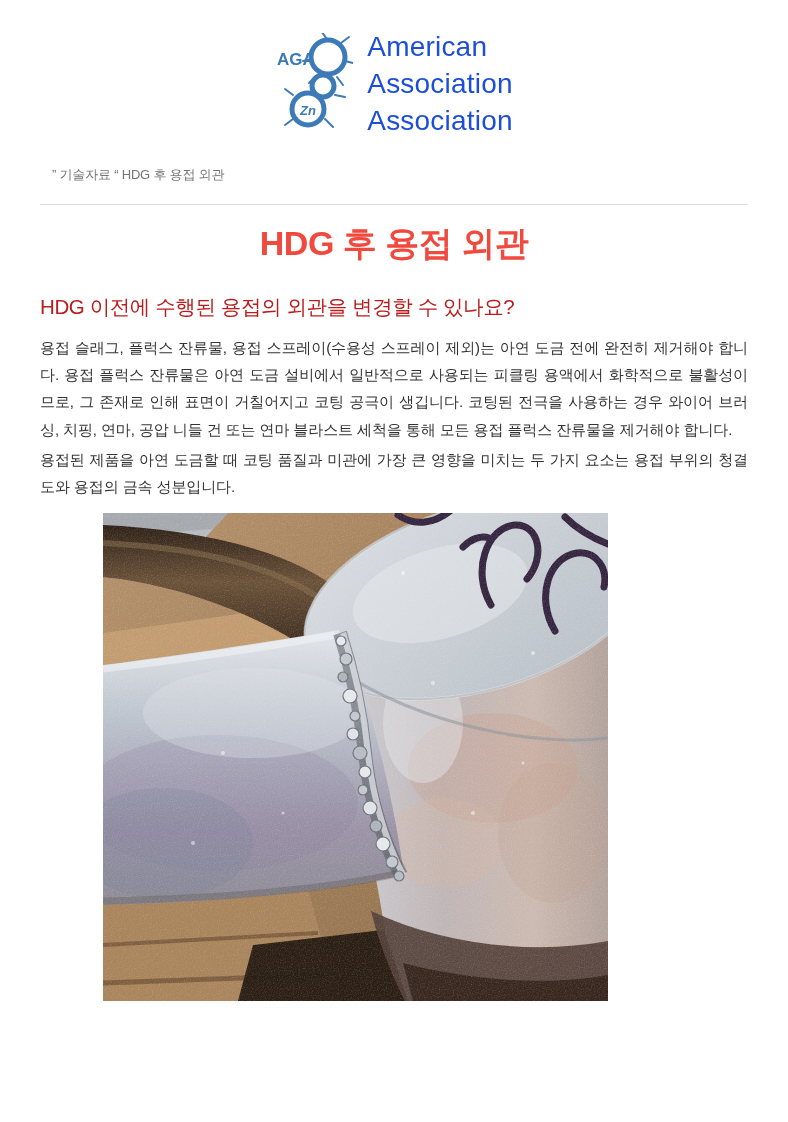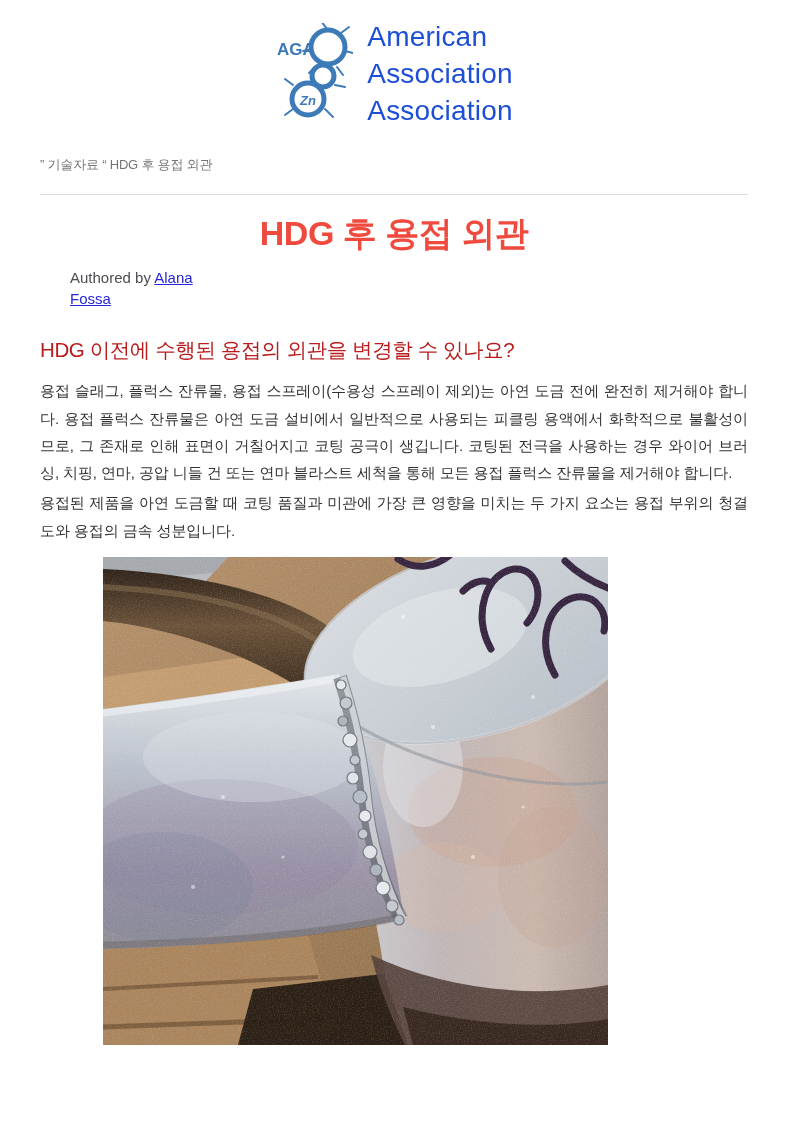--- a/index.html
+++ b/index.html
@@ -2,23 +2,23 @@
 <html><head>
 <meta charset="utf-8">
 <style>
   * { box-sizing: border-box; }
   html,body { margin:0; padding:0; }
   body {
     width:788px; height:1122px; margin:0 auto; background:#ffffff;
     font-family:"Liberation Sans","DejaVu Sans",sans-serif;
     color:#3a3a3a; overflow:hidden;
   }
-  .header { display:flex; justify-content:center; align-items:center; gap:14px; padding-top:18px; }
+  .header { display:flex; justify-content:center; align-items:center; gap:14px; padding-top:28px; }
   .org { font-size:28px; color:#1d4ed8; line-height:1.33; font-weight:400; letter-spacing:0.2px; }
-  .breadcrumb { margin:26px 0 0 40px; font-size:13px; color:#757575; letter-spacing:-0.2px; }
+  .breadcrumb { margin:26px 0 0 52px; font-size:13px; color:#757575; letter-spacing:-0.2px; }
   .divider { border:none; border-top:1px solid #dcdcdc; margin:20px 40px 0; }
   h1.title { margin:16px 40px 0; font-size:34px; color:#f04a3e; font-weight:700; letter-spacing:-0.5px;text-align:center; }
   .meta { margin:10px 0 0 70px; font-size:15px; color:#4b4d52; width:165px; line-height:1.45; }
   .meta a { color:#2626dd; text-decoration:underline; cursor:pointer; }
   h2.question { margin:26px 40px 0; font-size:20.5px; font-weight:400; color:#b91c1c; letter-spacing:-0.4px; }
   .body-text { margin:13px 40px 0; }
   .body-text p { margin:0 0 3px 0; font-size:15px; line-height:1.82; color:#333333; letter-spacing:-0.1px; text-align:justify; }
   figure.photo-figure { margin:13px 0 0 103px; width:505px; }
   .photo-frame { width:505px; height:488px; line-height:0; }
 </style>
@@ -54,21 +54,20 @@
   </div>
 </div>
 
 <div class="breadcrumb">” 기술자료 “ HDG 후 용접 외관</div>
 
 <hr class="divider">
 
 <h1 class="title">HDG 후 용접 외관</h1>
 
 <div class="meta">
-  <div><span>Authored by </span><a>Alana Fossa</a></div>
 </div>
 
 <h2 class="question">HDG 이전에 수행된 용접의 외관을 변경할 수 있나요?</h2>
 
 <div class="body-text">
   <p>용접 슬래그, 플럭스 잔류물, 용접 스프레이(수용성 스프레이 제외)는 아연 도금 전에 완전히 제거해야 합니다. 용접 플럭스 잔류물은 아연 도금 설비에서 일반적으로 사용되는 피클링 용액에서 화학적으로 불활성이므로, 그 존재로 인해 표면이 거칠어지고 코팅 공극이 생깁니다. 코팅된 전극을 사용하는 경우 와이어 브러싱, 치핑, 연마, 공압 니들 건 또는 연마 블라스트 세척을 통해 모든 용접 플럭스 잔류물을 제거해야 합니다.</p>
   <p>용접된 제품을 아연 도금할 때 코팅 품질과 미관에 가장 큰 영향을 미치는 두 가지 요소는 용접 부위의 청결도와 용접의 금속 성분입니다.</p>
 </div>
 
 <figure class="photo-figure">

